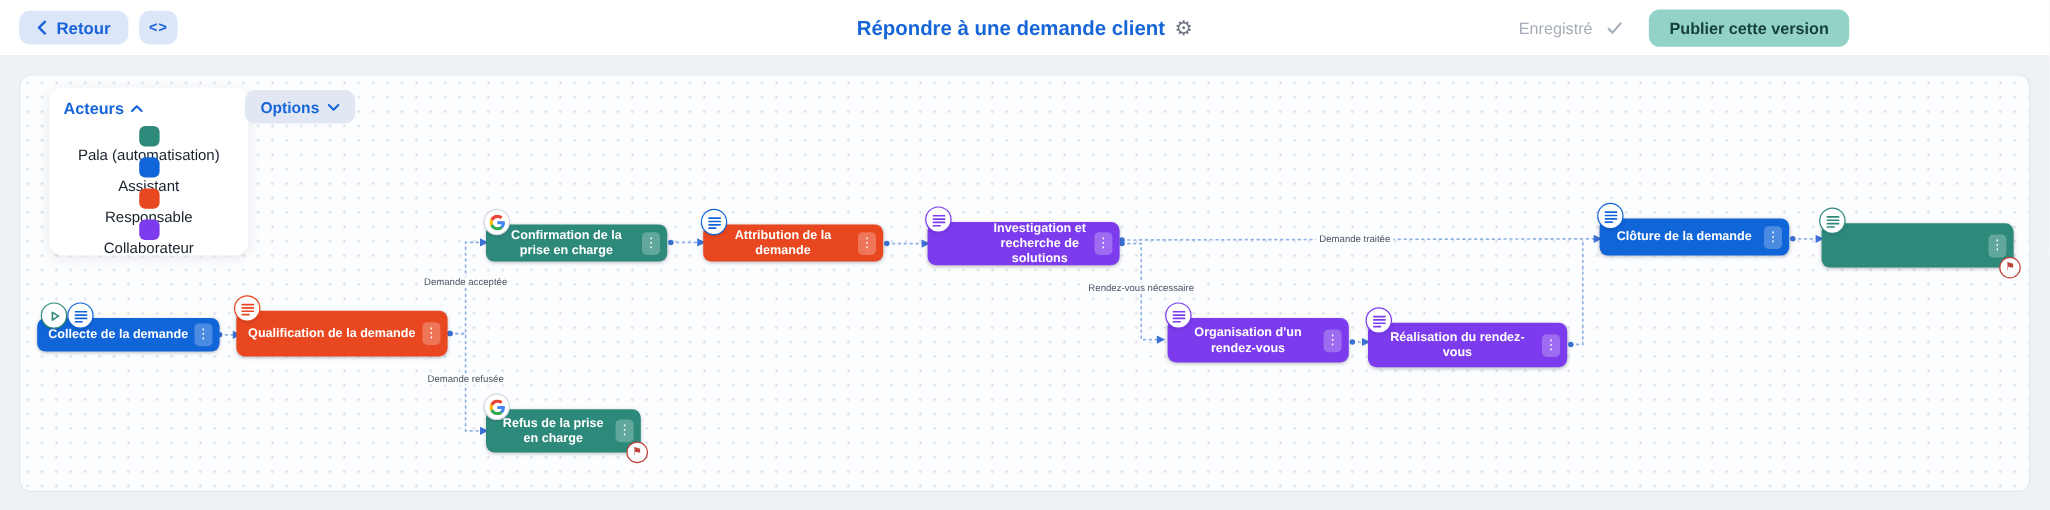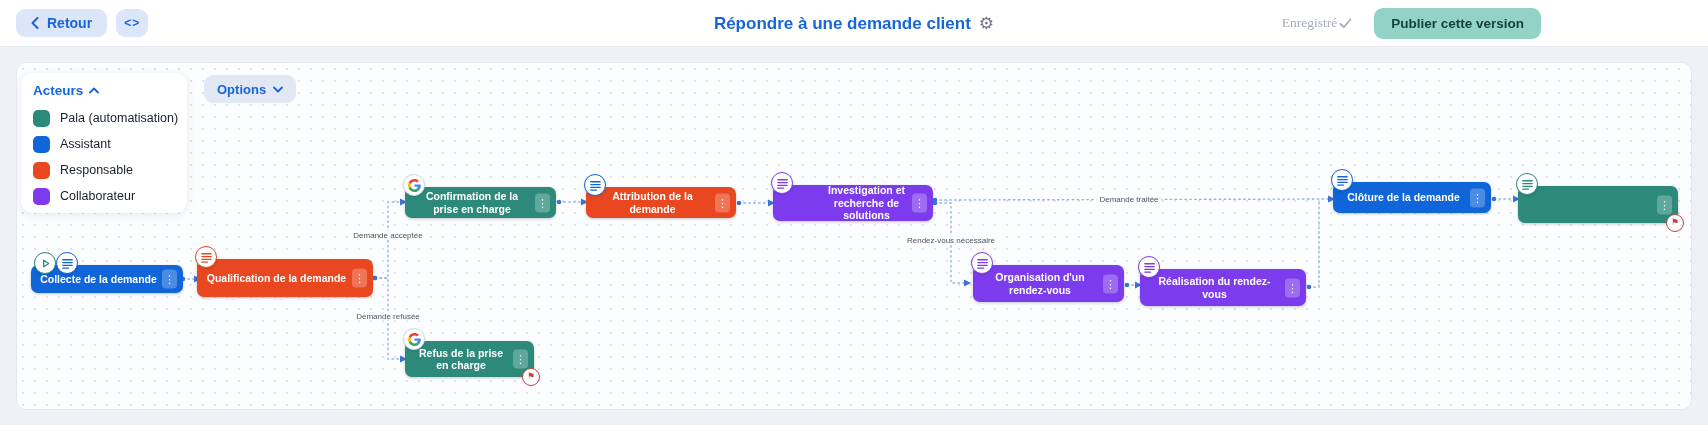--- a/index.html
+++ b/index.html
@@ -18,49 +18,49 @@
   }
   .btn-code { margin-left:9px; padding:0 8px; font-size:12px; letter-spacing:1px; }
   .title-wrap {
     position:absolute; left:0; right:0; top:0; height:47px;
     display:flex; align-items:center; justify-content:center; gap:8px; pointer-events:none;
   }
   .title-wrap > * { pointer-events:auto; }
   .page-title { color:#1766d9; font-size:17px; font-weight:700; }
   .gear { color:#6e7683; font-size:17px; line-height:1; cursor:pointer; }
   .header-right { margin-left:auto; display:flex; align-items:center; gap:22px; }
-  .saved { color:#a6adb8; font-size:13.5px; display:flex; align-items:center; gap:2px;font-family:Liberation Serif, serif; }
+  .saved { color:#a6adb8; font-size:13.5px; display:flex; align-items:center; gap:12px; }
   .btn-publish {
     background:#93d2c7; color:#17413b; font-weight:700; font-size:13.5px;
     border:none; border-radius:9px; height:31px; padding:0 17px; cursor:pointer;
     margin-right:151px;
   }
 
   
   .canvas {
     position:relative; width:1676px; height:348px; margin:15px 16px 0 16px;
     background:#fcfdfe;
     background-image:radial-gradient(#dce1ea 1px, rgba(0,0,0,0) 1.2px);
     background-size:12px 12px;
     border:1px solid #e4e7ec; border-radius:10px; overflow:hidden;
   }
   .edges-svg { position:absolute; left:0; top:0; z-index:1; }
 
   
   .legend {
-    position:absolute; left:4px; top:10px; width:166px; height:140px; z-index:5;
+    position:absolute; left:24px; top:10px; width:166px; height:140px; z-index:5;
     background:#ffffff; border-radius:12px; box-shadow:0 2px 10px rgba(30,40,70,.10);
     padding:10px 12px;
     text-align:center;
   }
   .legend-title {
     color:#1766d9; font-size:13.5px; font-weight:700;
     display:flex; align-items:center; gap:6px; cursor:pointer; margin-bottom:7px;
   }
-  .legend-row { display:flex; align-items:center; gap:10px; height:26px; }
+  .legend-row { display:flex; align-items:center; height:26px;flex-direction:column; }
   .swatch { width:17px; height:17px; border-radius:5px; flex:0 0 17px; }
   .legend-label { font-size:12.5px; color:#18202b; white-space:nowrap; }
 
   
   .btn-options {
     position:absolute; left:187px; top:12px; z-index:5;
     display:inline-flex; align-items:center; gap:7px;
     background:#e2e8f3; color:#1766d9; font-weight:700; font-size:13px;
     border:none; border-radius:9px; height:28px; padding:0 13px; cursor:pointer;
   }

